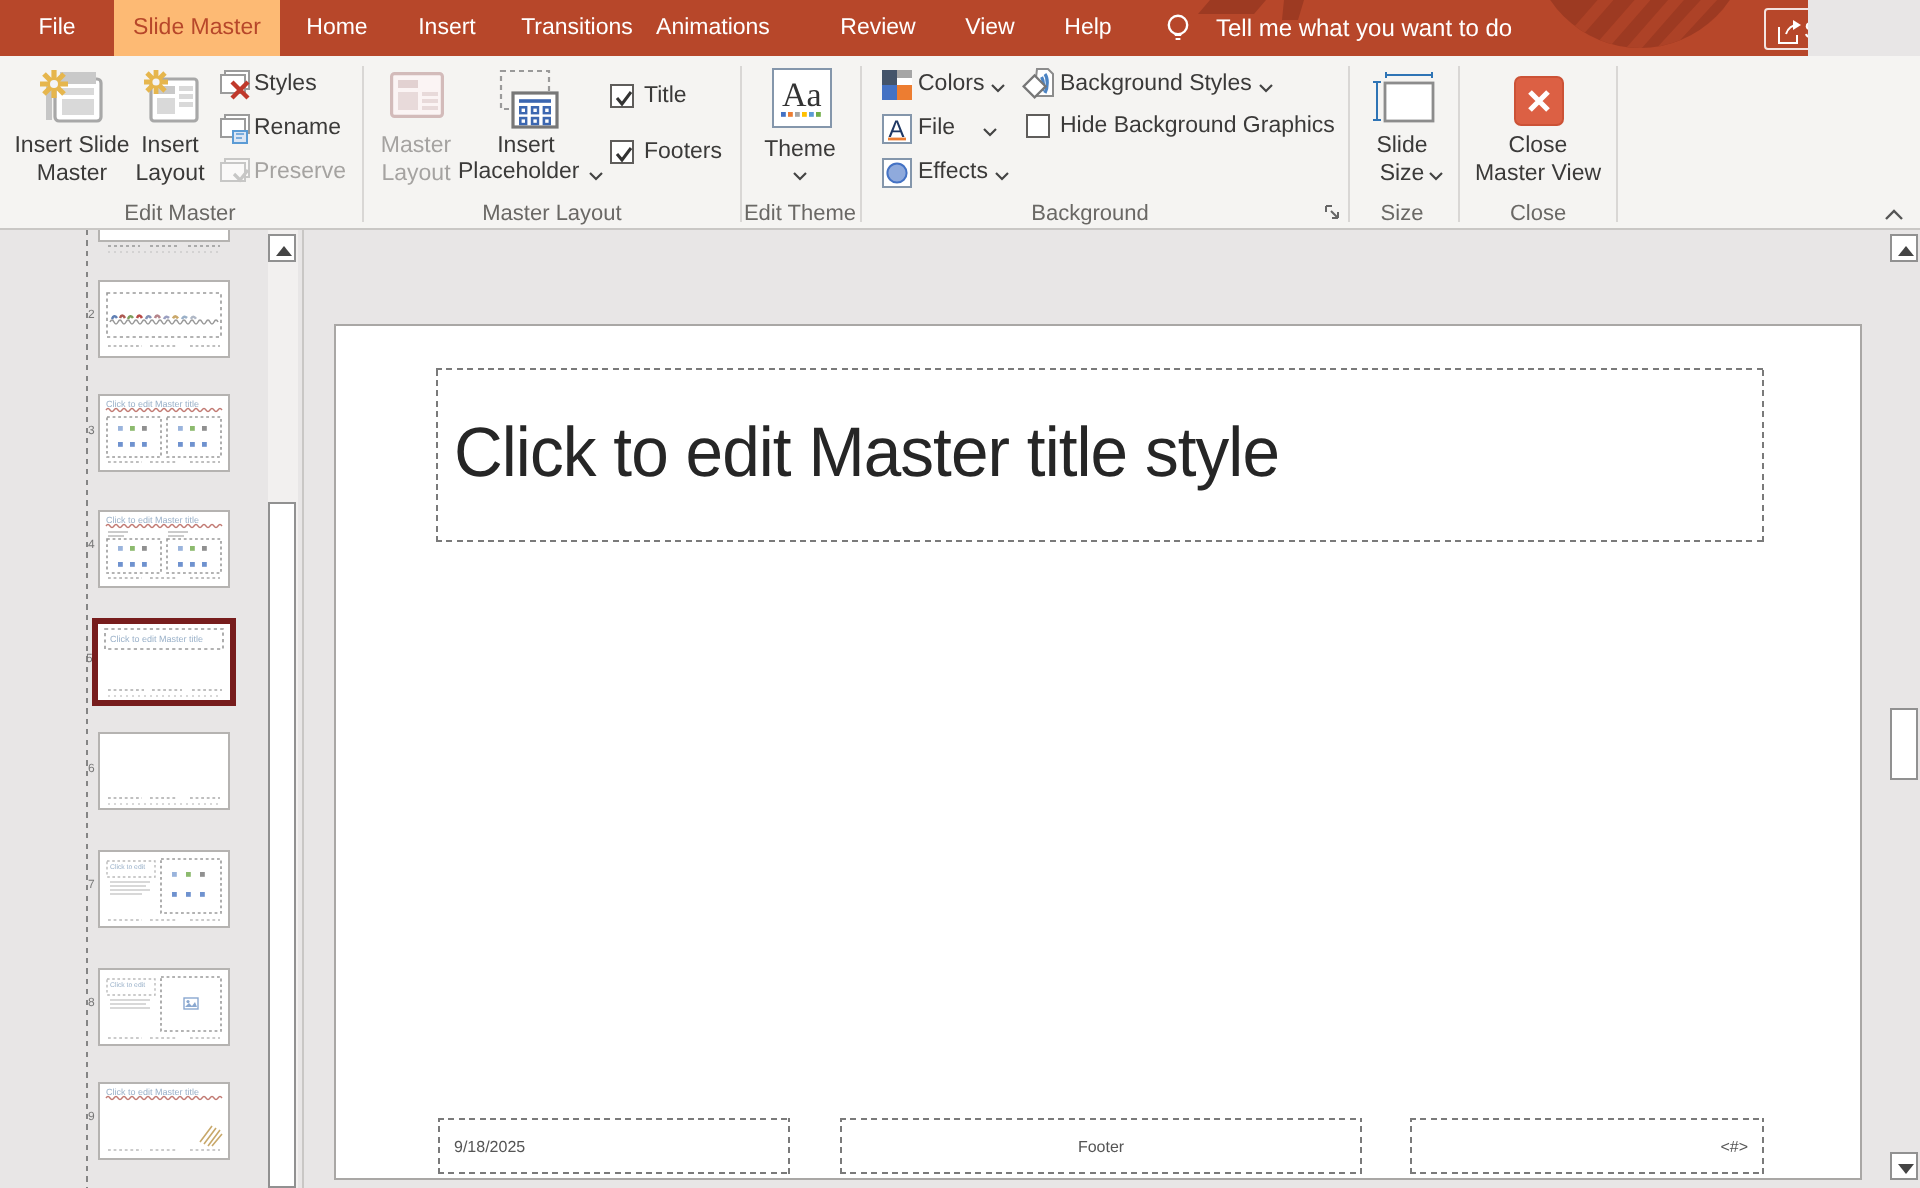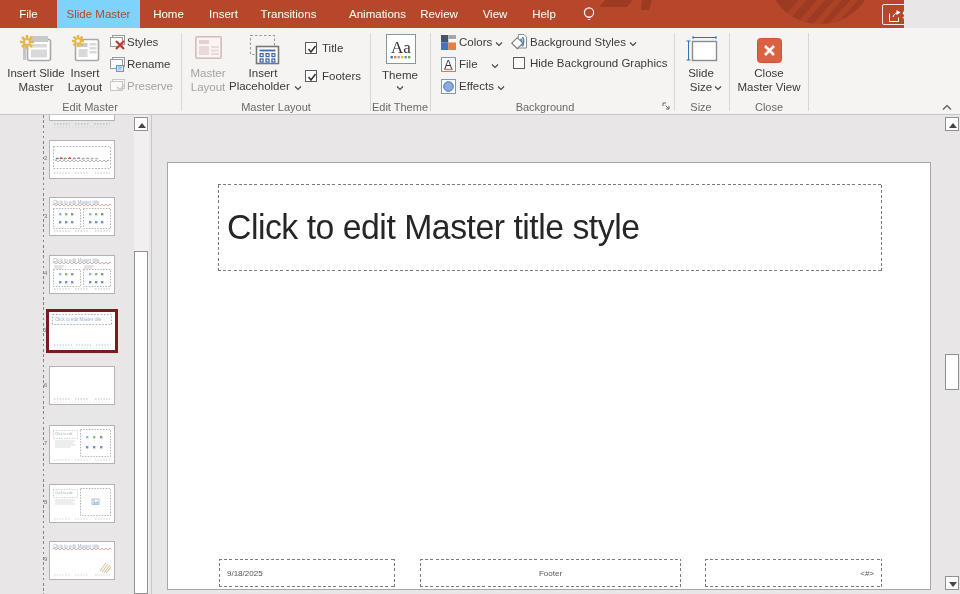--- a/index.html
+++ b/index.html
@@ -3,21 +3,21 @@
 <meta charset="utf-8">
 <style>
 * { margin:0; padding:0; box-sizing:border-box; }
 html,body { width:960px; height:594px; overflow:hidden; }
 body { font-family:"Liberation Sans", sans-serif; position:relative; background:#e8e6e6; }
 .abs { position:absolute; }
 
 
 #titlebar { position:absolute; left:0; top:0; width:904px; height:28px; background:#b7472a; overflow:hidden; }
 .tab { position:absolute; top:0; height:28px; line-height:29px; color:#fff; font-size:11.5px; text-align:center; }
-.tab.sel { background:#7dd3fc; color:#b7472a; }
+.tab.sel { background:#fdba74; color:#b7472a; }
 #sharebtn { position:absolute; left:882px; top:4px; width:61px; height:21px; border:1px solid rgba(255,255,255,0.85); border-radius:2px; color:#fff; font-size:12px; line-height:20px; }
 
 
 #ribbon { position:absolute; left:0; top:28px; width:960px; height:87px; background:#f5f4f2; border-bottom:1px solid #c9c7c5; }
 .gsep { position:absolute; top:5px; width:1px; height:78px; background:#d9d7d5; }
 .glabel { position:absolute; top:73px; font-size:11px; color:#6a6865; width:140px; text-align:center; }
 .biglabel { position:absolute; font-size:11.5px; color:#3b3a39; text-align:center; line-height:14px; white-space:nowrap; }
 .gray { color:#a5a3a1 !important; }
 .smalltxt { position:absolute; font-size:11.5px; color:#3b3a39; white-space:nowrap; }
 .cb { position:absolute; width:12px; height:12px; border:1px solid #5f5d5b; background:#fff; }
@@ -69,24 +69,25 @@
     <g fill="#9d3a22">
       <path d="M10 0h28l-6 7H4z"></path>
       <path d="M47 0h10l-3 10h-8z"></path>
     </g>
   </svg>
   <div class="tab" style="left:8px;width:41px;">File</div>
   <div class="tab sel" style="left:57px;width:83px;">Slide Master</div>
   <div class="tab" style="left:146px;width:45px;">Home</div>
   <div class="tab" style="left:201px;width:45px;">Insert</div>
   <div class="tab" style="left:256px;width:65px;">Transitions</div>
-  <div class="tab" style="left:340px;width:75px;text-align:center;">Animations</div>
+  <div class="tab" style="left:319px;width:75px;text-align:center;">Animations</div>
   <div class="tab" style="left:416px;width:46px;">Review</div>
   <div class="tab" style="left:472px;width:46px;">View</div>
   <div class="tab" style="left:524px;width:40px;">Help</div>
+  <div class="tab" style="left:608px;width:200px;text-align:left;font-size:12px;">Tell me what you want to do</div>
   <svg class="abs" style="left:582px;top:6px;" width="14" height="17" viewBox="0 0 14 17">
     <circle cx="7" cy="6.5" r="4.6" fill="none" stroke="#fff" stroke-width="1.2"></circle>
     <path d="M5.4 11.5h3.2M5.8 13.5h2.4" stroke="#fff" stroke-width="1.1" fill="none"></path>
   </svg>
   <div id="sharebtn">
     <svg style="position:absolute;left:5px;top:4px;" width="14" height="14" viewBox="0 0 14 14">
       <path d="M1.5 4.5v8h9v-4" stroke="#fff" fill="none"></path>
       <path d="M5 8c1-3 3-4.5 6-4.5" stroke="#fff" fill="none"></path>
       <path d="M8.5 1l4 2.5L8.5 6z" fill="#fff"></path>
     </svg>

